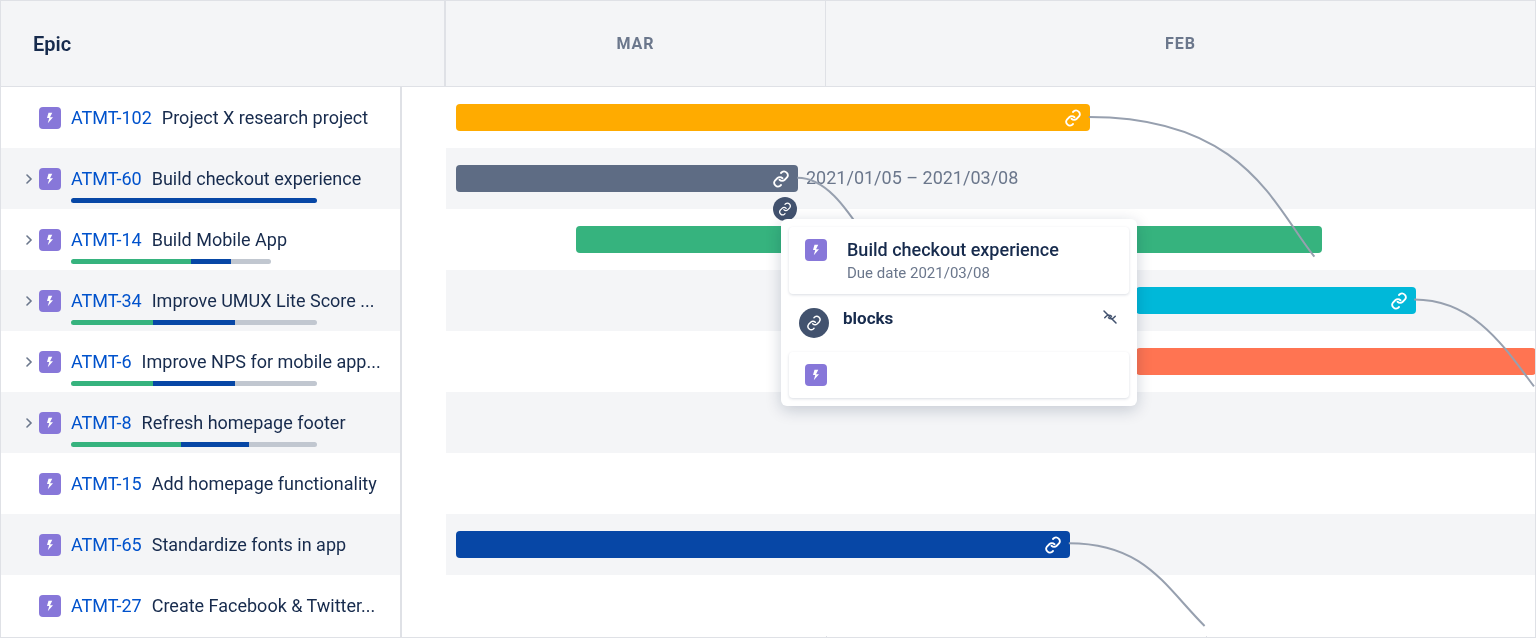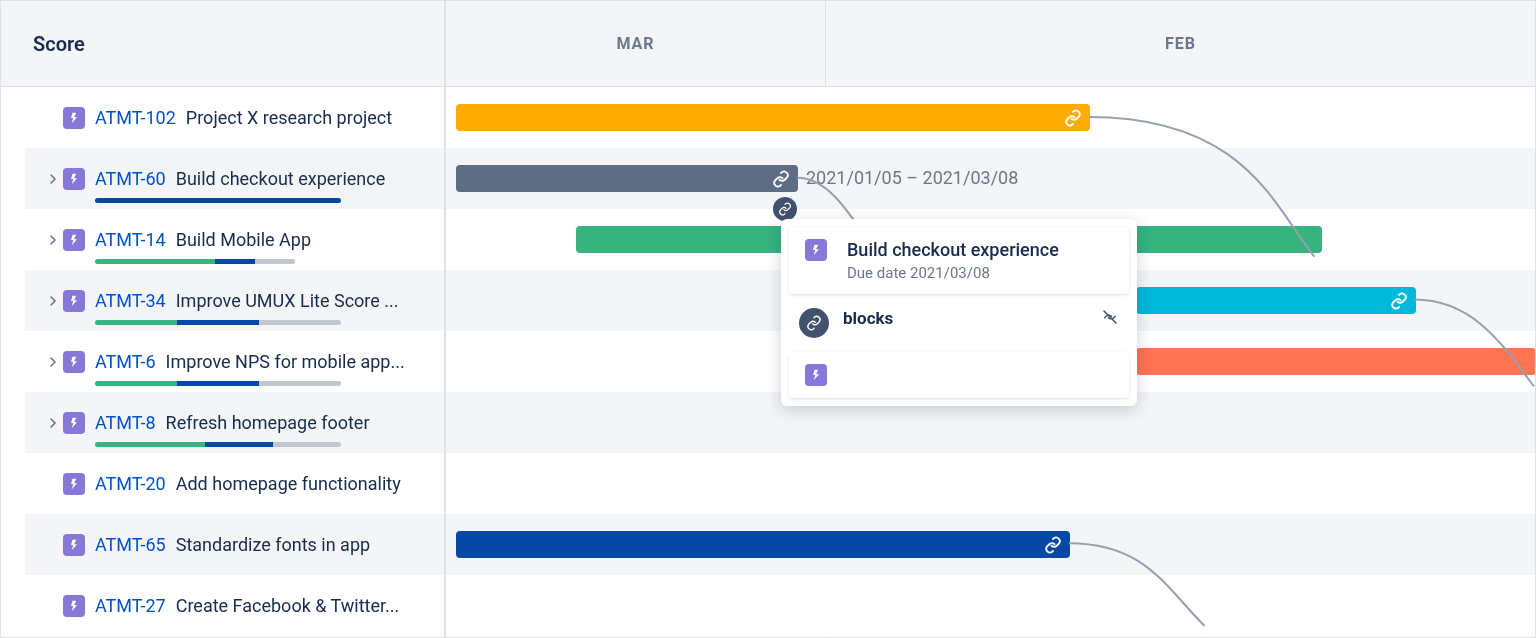--- a/index.html
+++ b/index.html
@@ -26,21 +26,21 @@
   html,body{margin:0;padding:0;font-family:-apple-system,BlinkMacSystemFont,"Segoe UI",Roboto,Helvetica,Arial,sans-serif;color:var(--text);}
   .root{width:1536px;height:638px;overflow:hidden;position:relative;border:1px solid var(--border);}
   
   .header{display:flex;height:86px;background:var(--thead);border-bottom:1px solid var(--border);}
   .header-left{width:445px;border-right:2px solid var(--border);display:flex;align-items:center;padding:0 32px;font-size:20px;font-weight:600;}
   .header-right{flex:1;display:flex;position:relative;}
   .month{flex:0 0 380px;display:flex;align-items:center;justify-content:center;border-right:1px solid var(--border);color:var(--muted);font-size:16px;font-weight:700;letter-spacing:1px;}
   .month:last-child{border-right:none;flex:1;}
   
   .body{position:relative;height:552px;}
-  .left-col{position:absolute;left:0;top:0;bottom:0;width:445px;border-right:2px solid var(--border);z-index:3;background:#fff;padding-left:24px;}
+  .left-col{position:absolute;left:0;top:0;bottom:0;width:401px;border-right:2px solid var(--border);z-index:3;background:#fff;}
   .right-col{position:absolute;left:445px;right:0;top:0;bottom:0;overflow:hidden;}
   .row{height:61px;display:flex;align-items:center;padding:0 16px 0 20px;position:relative;}
   .row.even{background:var(--row-even);}
   .row.odd{background:var(--row-odd);}
   .chev{width:16px;display:flex;align-items:center;justify-content:center;color:var(--muted);margin-right:2px;}
   .chev svg{width:10px;height:10px;}
   .epic-icon{width:22px;height:22px;border-radius:4px;background:var(--epic-bg);display:flex;align-items:center;justify-content:center;margin-right:10px;flex:none;}
   .epic-icon svg{width:12px;height:12px;fill:#fff;}
   .key{color:var(--link);font-size:18px;margin-right:10px;white-space:nowrap;}
   .summary{font-size:18px;white-space:nowrap;overflow:hidden;text-overflow:ellipsis;}
@@ -73,21 +73,21 @@
   .rel .unlink svg{width:18px;height:18px;stroke:currentColor;}
   .node-handle{position:absolute;width:24px;height:24px;border-radius:50%;background:#42526E;display:flex;align-items:center;justify-content:center;z-index:3;}
   .node-handle svg{width:14px;height:14px;stroke:#fff;}
 </style>
 </head>
 <body>
 
 <div class="root">
   <div class="header">
     <div class="header-left">
-      <span>Score</span>
+      <span>Epic</span>
     </div>
     <div class="header-right">
       <div class="month">
           <span>MAR</span>
         </div>
       <div class="month">
           <span>FEB</span>
         </div>
     </div>
   </div>
@@ -198,21 +198,21 @@
             <span style="background:#C1C7D0;width:68px"></span>
           </div>
         </div>
         <div class="row odd">
           <span class="chev"></span>
           <span class="epic-icon">
             <svg viewBox="0 0 16 16">
               <path d="M6 1 L11 1 L8 7 L12 7 L5 15 L7 8 L4 8 Z"></path>
             </svg>
           </span>
-          <span class="key">ATMT-20</span>
+          <span class="key">ATMT-15</span>
           <span class="summary">Add homepage functionality</span>
         </div>
         <div class="row even">
           <span class="chev"></span>
           <span class="epic-icon">
             <svg viewBox="0 0 16 16">
               <path d="M6 1 L11 1 L8 7 L12 7 L5 15 L7 8 L4 8 Z"></path>
             </svg>
           </span>
           <span class="key">ATMT-65</span>

